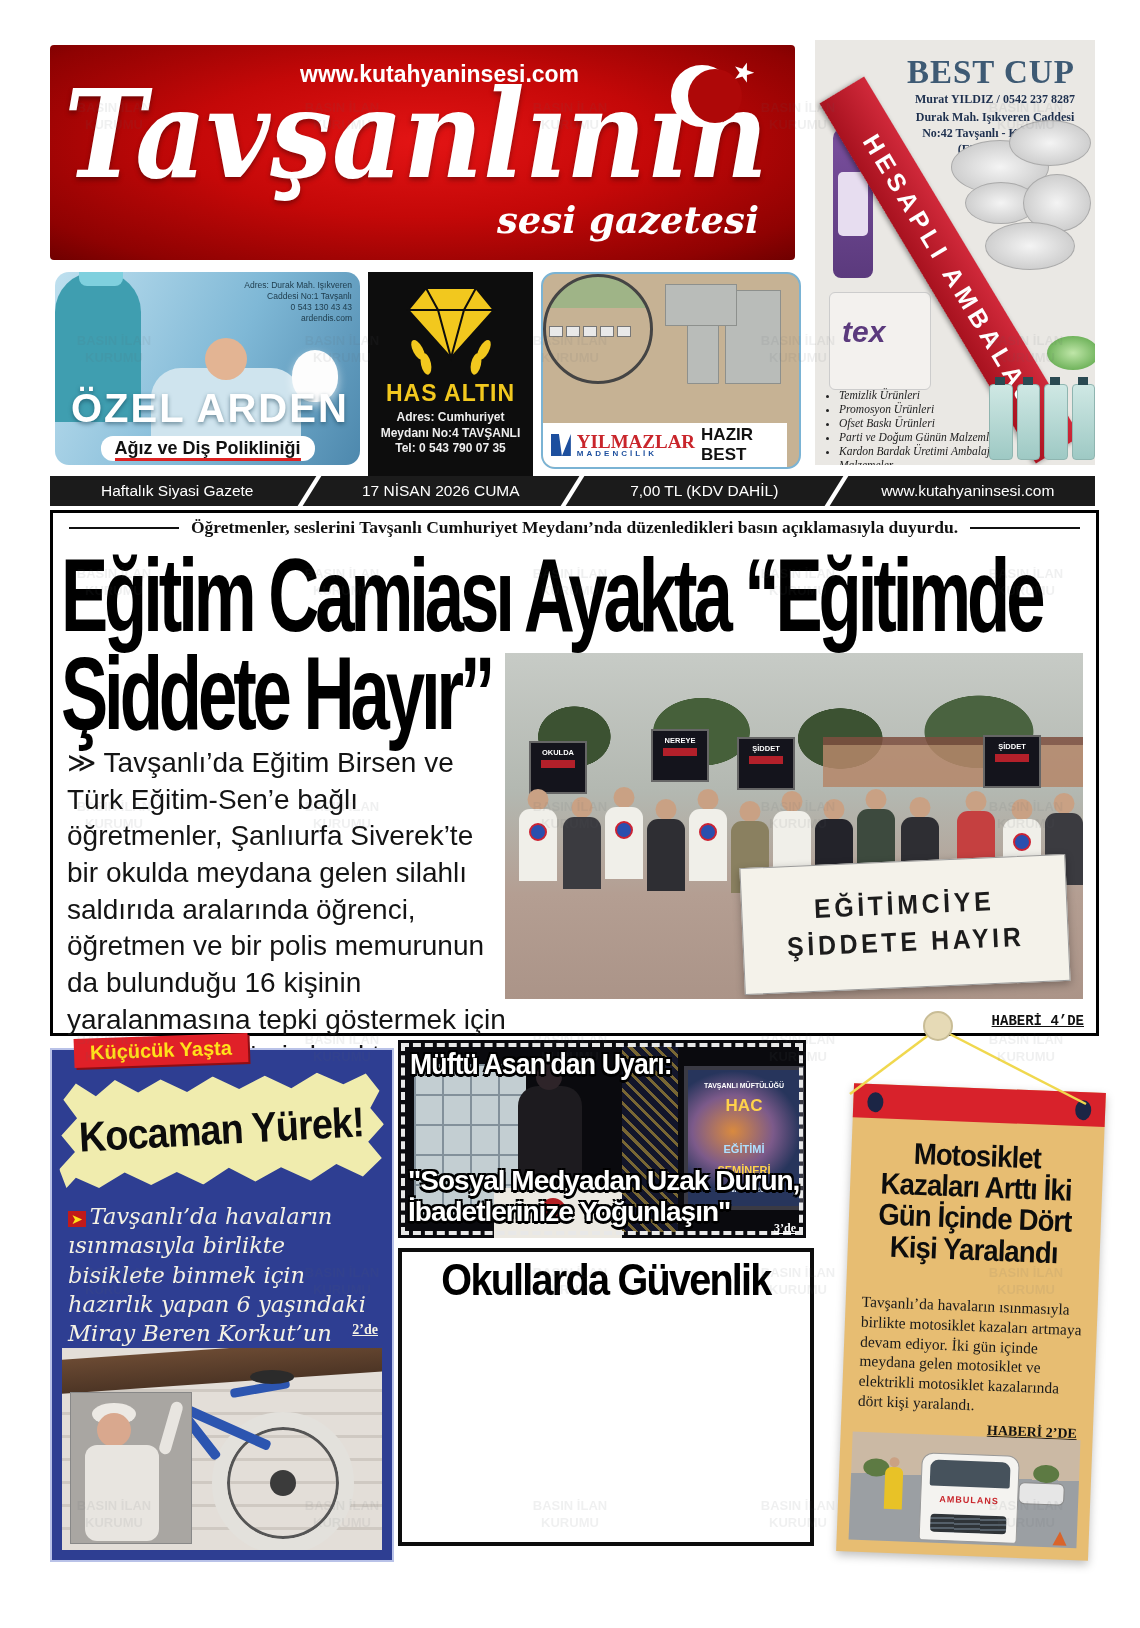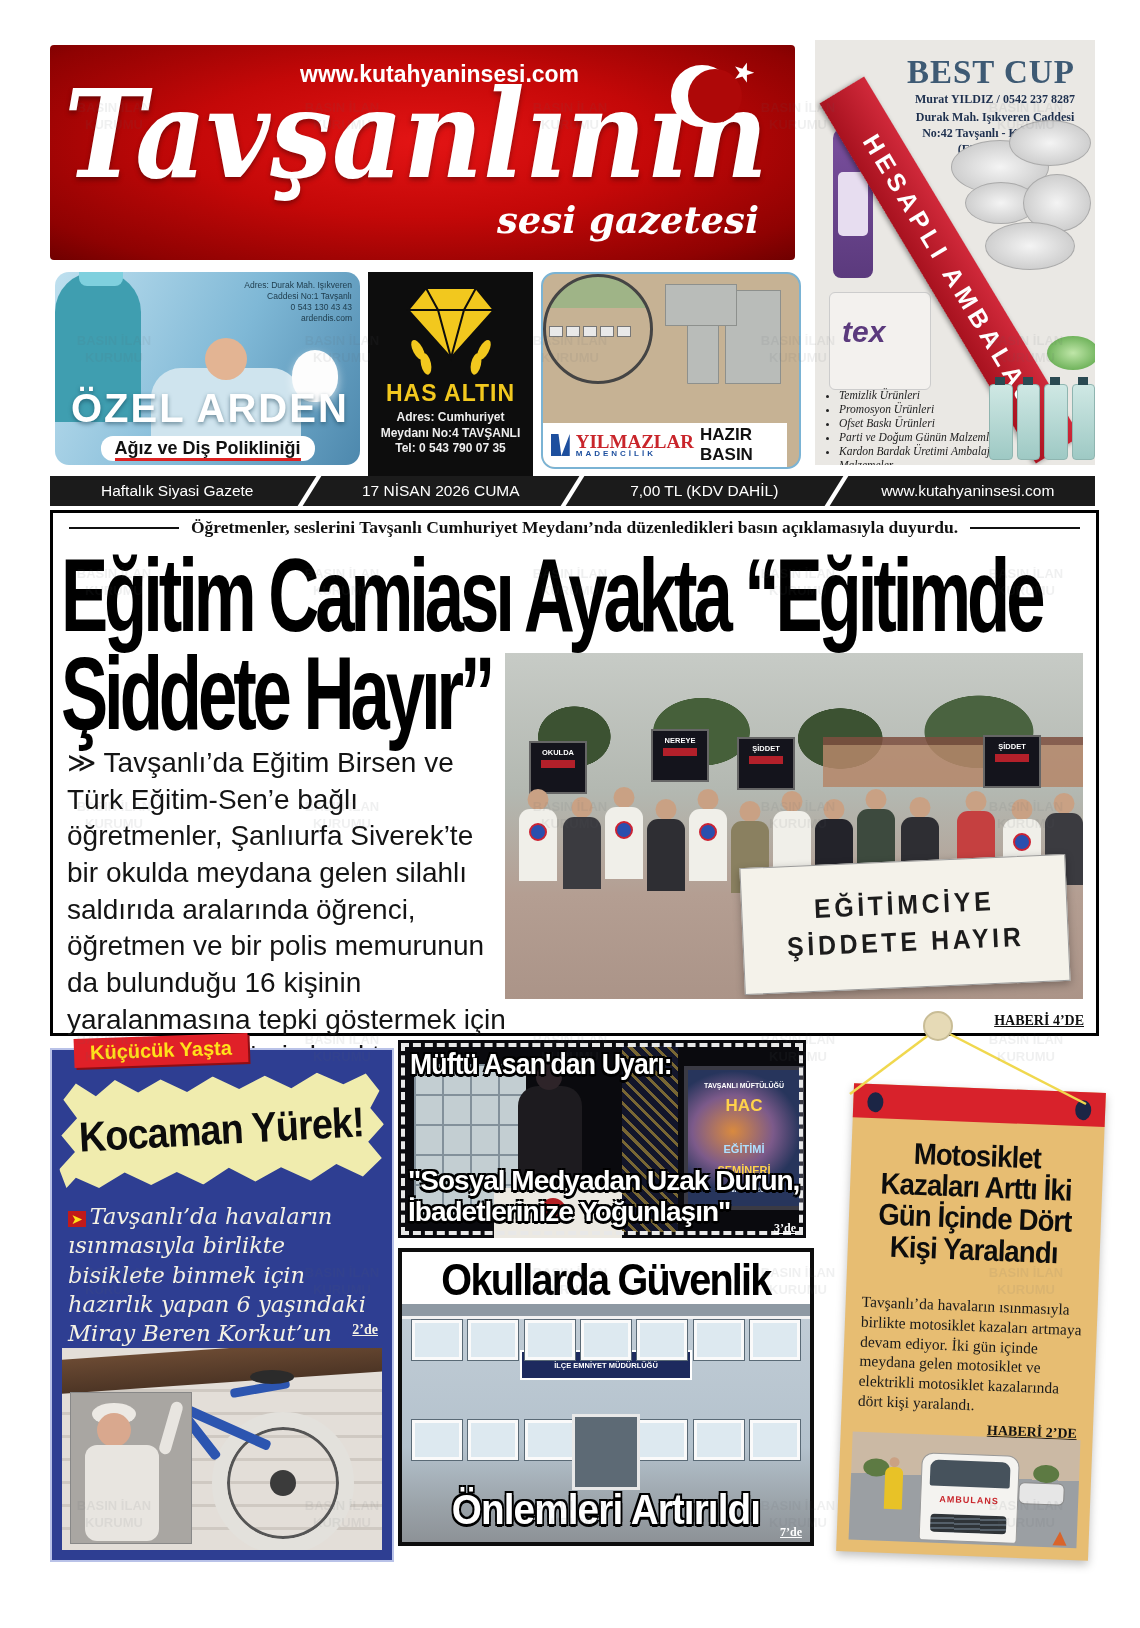--- a/index.html
+++ b/index.html
@@ -81,21 +81,21 @@
 
   
   .leadbox{left:50px;top:510px;width:1043px;height:520px;border:3px solid #000;background:#fff;}
   .kicker{left:0;right:0;top:4px;display:flex;align-items:center;gap:12px;padding:0 16px;
           font-family:"Liberation Serif",serif;font-weight:bold;font-size:17.5px;}
   .kicker::before,.kicker::after{content:"";flex:1;border-top:2px solid #111;}
   .hl{left:8px;font-weight:bold;font-size:104px;line-height:.9;letter-spacing:-6px;color:#000;
       transform:scaleX(.68);transform-origin:left;white-space:nowrap;}
   .hl1{top:36px;} .hl2{top:134px;}
   .lead-body{left:14px;top:232px;width:442px;font-size:28px;line-height:1.31;color:#141414;}
-  .lead-ref{right:12px;bottom:4px;font-family:Liberation Serif, serif;font-weight:bold;font-size:14px;text-decoration:underline;}
+  .lead-ref{right:12px;bottom:4px;font-family:Liberation Mono, monospace;font-weight:bold;font-size:14px;text-decoration:underline;}
 
   
   .photo1{left:452px;top:140px;width:578px;height:346px;overflow:hidden;background:linear-gradient(#c7cbc6 0%,#b3b8b1 40%,#b49e92 70%,#ab9488 100%);}
   .trees{position:absolute;left:0;top:26px;width:100%;height:96px;
          background:radial-gradient(60px 50px at 12% 60%,#3c5232 60%,transparent 61%),
                     radial-gradient(80px 56px at 34% 55%,#46603a 60%,transparent 61%),
                     radial-gradient(70px 50px at 58% 62%,#3c5232 60%,transparent 61%),
                     radial-gradient(90px 60px at 82% 55%,#4a6340 60%,transparent 61%);}
   .bldg{position:absolute;left:55%;top:84px;width:45%;height:42px;background:#b5876a;border-top:8px solid #7e4f3f;opacity:.85;}
   .placard{position:absolute;width:54px;height:44px;background:#14141c;border:2px solid #666;color:#fff;
@@ -352,21 +352,21 @@
           <i></i>
           <i></i>
         </span>
     </div>
     <div class="abs yz-bar">
       <span class="yz-logo"></span>
       <span class="yz-brand">
         <span>YILMAZLAR</span>
         <small>MADENCİLİK</small>
       </span>
-      <span class="yz-prod">HAZIR BASIN</span>
+      <span class="yz-prod">HAZIR BEST</span>
 
     </div>
   </div>
 
   <div class="abs infobar">
     <span class="seg">Haftalık Siyasi Gazete</span>
     <span class="slash"></span>
     <span class="seg">17 NİSAN 2026 CUMA</span>
     <span class="slash"></span>
     <span class="seg">7,00 TL (KDV DAHİL)</span>
@@ -480,45 +480,20 @@
     <div class="abs mf-kicker">
       <span class="outline-w">Müftü Asan'dan Uyarı:</span>
     </div>
     <div class="abs mf-quote outline-w">"Sosyal Medyadan Uzak Durun,
 İbadetlerinize Yoğunlaşın"</div>
     <div class="abs mf-ref">3’de</div>
   </div>
 
   <div class="abs school">
     <div class="abs sc-head">Okullarda Güvenlik</div>
-    <div class="abs sc-photo">
-      <div class="sc-roof"></div>
-      <div class="sc-sign">İLÇE EMNİYET MÜDÜRLÜĞÜ</div>
-      <div class="sc-row" style="top:16px;">
-          <i></i>
-          <i></i>
-          <i></i>
-          <i></i>
-          <i></i>
-          <i></i>
-          <i></i>
-        </div>
-      <div class="sc-row" style="top:116px;">
-          <i></i>
-          <i></i>
-          <i></i>
-          <i></i>
-          <i></i>
-          <i></i>
-          <i></i>
-        </div>
-      <div class="sc-door"></div>
-      <div class="abs sc-foot outline-w">Önlemleri Artırıldı</div>
-      <div class="abs sc-ref">7’de</div>
-    </div>
   </div>
 
   <svg class="abs moto-svg" viewBox="0 0 280 110">
     <line x1="110" y1="22" x2="22" y2="88" stroke="#f0d84e" stroke-width="2.5"></line>
     <line x1="110" y1="22" x2="258" y2="98" stroke="#f0d84e" stroke-width="2.5"></line>
     <circle cx="110" cy="20" r="14" fill="#e6dab6" stroke="#c9bd96" stroke-width="2"></circle>
   </svg>
   <div class="abs moto">
     <div class="abs mo-band"></div>
     <span class="mo-pin" style="left:14px;"></span>

